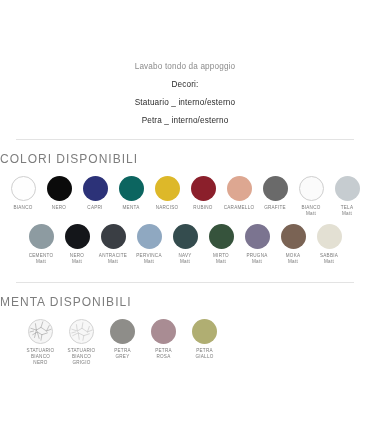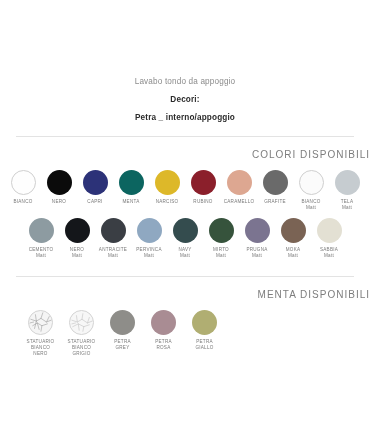--- a/index.html
+++ b/index.html
@@ -13,48 +13,47 @@
     font-family: "Liberation Sans", sans-serif;
     color: #4a4a4a;
     overflow: hidden;
   }
 
   .product-sheet {
     width: 370px;
     height: 377px;
     box-sizing: border-box;
     position: relative;
-    margin-top: 15px;
   }
 
   
   .desc-block {
     padding-top: 58px;
     text-align: center;
   }
   .desc-line {
     font-size: 8.2px;
     line-height: 18px;
     color: #8c8c8c;
     letter-spacing: 0.15px;
   }
   .desc-line.strong {
     color: #2b2b2b;
-    font-weight: bold;
+    font-weight: normal;
   }
 
   
   .divider {
     height: 1px;
     background: #e3e3e3;
     margin: 9px 16px 0 16px;
   }
   .section-title {
-    text-align: right;
-    font-size: 10px;
+    text-align: left;
+    font-size: 12px;
     letter-spacing: 1.0px;
     color: #7d7d7d;
     padding-top: 12px;
     padding-bottom: 2px;
   }
 
   
   .swatch-row {
     display: flex;
     justify-content: center;
@@ -130,21 +129,22 @@
   }
 </style>
 </head>
 <body>
 
 <div class="product-sheet">
 
   <div class="desc-block">
     <div class="desc-line">Lavabo tondo da appoggio</div>
     <div class="desc-line strong">Decori:</div>
-    <div class="desc-line strong">Petra _ interno/appoggio</div>
+    <div class="desc-line strong">Statuario _ interno/esterno</div>
+    <div class="desc-line strong">Petra _ interno/esterno</div>
   </div>
 
   <div class="divider"></div>
 
   <div class="section-title">COLORI DISPONIBILI</div>
 
   <div class="swatch-row">
     <div class="swatch">
       <div class="swatch-dot outlined" style="background:#fefefe"></div>
       <div class="swatch-label">BIANCO</div>

